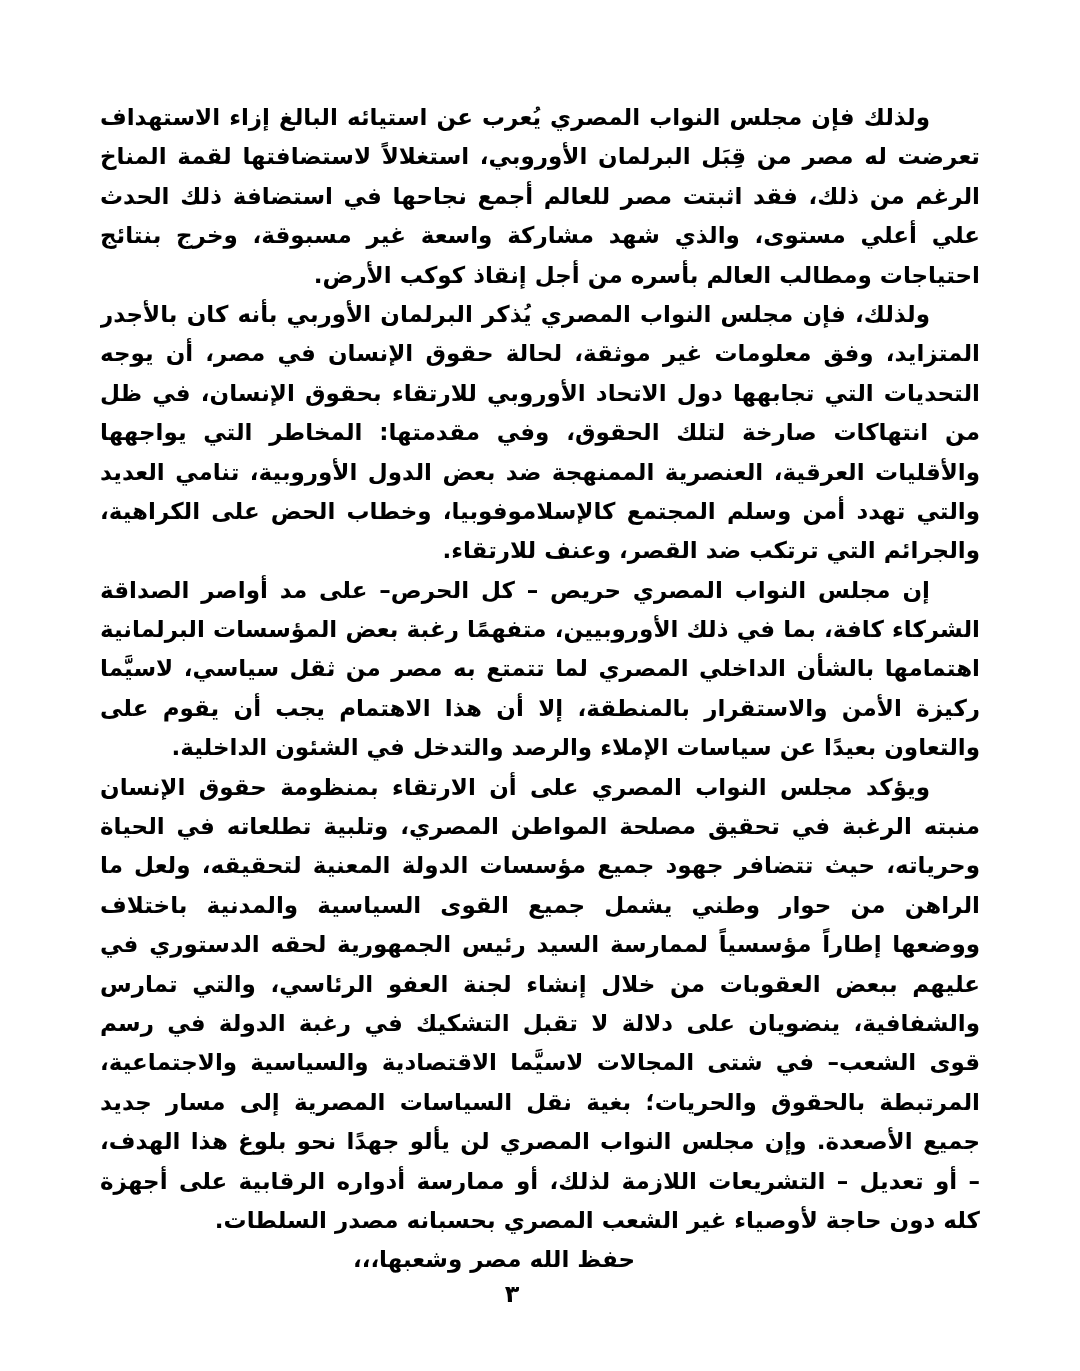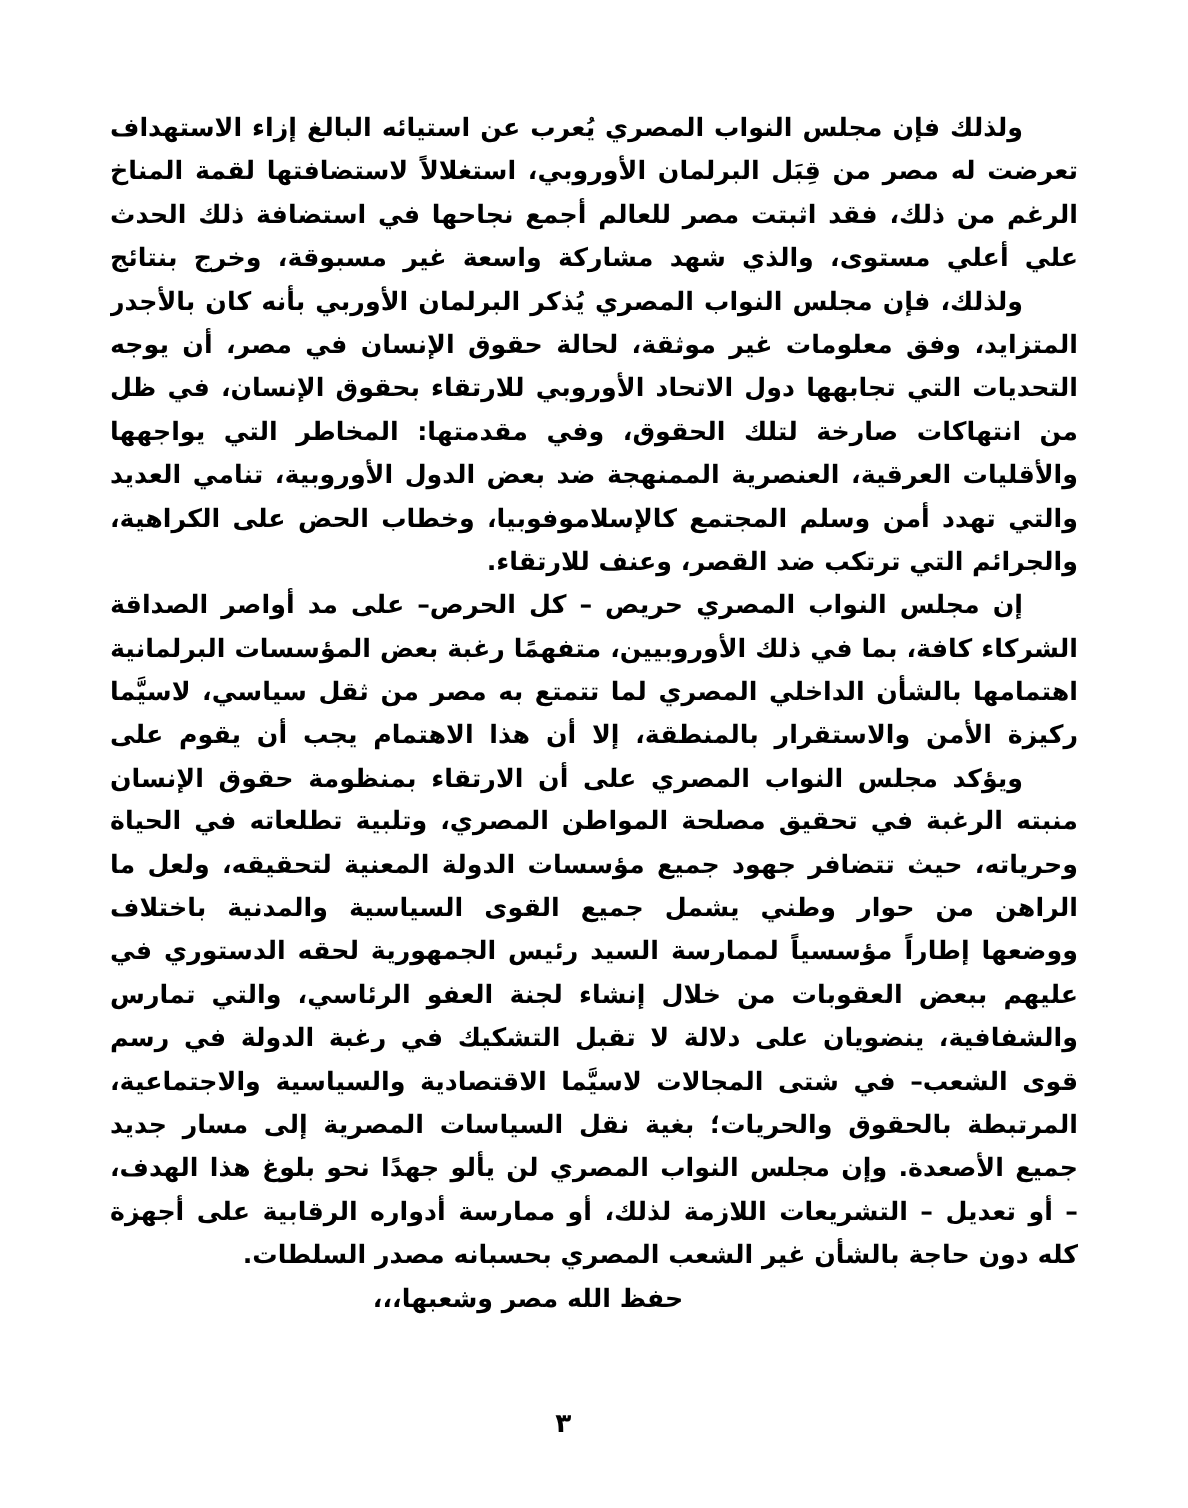--- a/index.html
+++ b/index.html
@@ -40,21 +40,21 @@
   .line.last {
     text-align: right;
     text-align-last: right;
   }
   .closing {
     height: 39.4px;
     line-height: 39.4px;
     text-align: right;
     text-align-last: center;
     position: relative;
-    right: 60px;
+    right: 46px;
   }
   .page-number {
     position: absolute;
     top: 1280px;
     left: 0;
     right: 0;
     text-align: center;
     direction: rtl;
     font-family: "DejaVu Sans", sans-serif;
     font-weight: 700;
@@ -67,51 +67,53 @@
 <body>
 
 <div class="sheet">
   <div class="text-block">
 
     <section class="para">
       <div class="line f">ولذلك فإن مجلس النواب المصري يُعرب عن استيائه البالغ إزاء الاستهداف المكثف الذي</div>
       <div class="line">تعرضت له مصر من قِبَل البرلمان الأوروبي، استغلالاً لاستضافتها لقمة المناخ (كوب ٢٧)، وأنه على</div>
       <div class="line">الرغم من ذلك، فقد اثبتت مصر للعالم أجمع نجاحها في استضافة ذلك الحدث العالمي الكبير وتنظيمه</div>
       <div class="line">علي أعلي مستوى، والذي شهد مشاركة واسعة غير مسبوقة، وخرج بنتائج ملموسة عبرت عن</div>
+      <div class="line last">احتياجات ومطالب العالم بأسره من أجل إنقاذ كوكب الأرض.</div>
     </section>
 
     <section class="para">
       <div class="line f">ولذلك، فإن مجلس النواب المصري يُذكر البرلمان الأوربي بأنه كان بالأجدر به بدلاً من الرصد</div>
       <div class="line">المتزايد، وفق معلومات غير موثقة، لحالة حقوق الإنسان في مصر، أن يوجه أنظاره صوب مواجهة</div>
       <div class="line">التحديات التي تجابهها دول الاتحاد الأوروبي للارتقاء بحقوق الإنسان، في ظل ما تشهده تلك الدول</div>
       <div class="line">من انتهاكات صارخة لتلك الحقوق، وفي مقدمتها: المخاطر التي يواجهها المهاجرون واللاجئون</div>
       <div class="line">والأقليات العرقية، العنصرية الممنهجة ضد بعض الدول الأوروبية، تنامي العديد من الظواهر المقلقة</div>
       <div class="line">والتي تهدد أمن وسلم المجتمع كالإسلاموفوبيا، وخطاب الحض على الكراهية، والعنف ضد المرأة</div>
       <div class="line last">والجرائم التي ترتكب ضد القصر، وعنف للارتقاء.</div>
     </section>
 
     <section class="para">
       <div class="line f">إن مجلس النواب المصري حريص – كل الحرص– على مد أواصر الصداقة والتعاون مع</div>
       <div class="line">الشركاء كافة، بما في ذلك الأوروبيين، متفهمًا رغبة بعض المؤسسات البرلمانية في الإعراب عن</div>
       <div class="line">اهتمامها بالشأن الداخلي المصري لما تتمتع به مصر من ثقل سياسي، لاسيَّما أنها كانت ومازالت</div>
       <div class="line">ركيزة الأمن والاستقرار بالمنطقة، إلا أن هذا الاهتمام يجب أن يقوم على أساس من الاحترام المتبادل</div>
+      <div class="line last">والتعاون بعيدًا عن سياسات الإملاء والرصد والتدخل في الشئون الداخلية.</div>
     </section>
 
     <section class="para">
       <div class="line f">ويؤكد مجلس النواب المصري على أن الارتقاء بمنظومة حقوق الإنسان بمصر باتت هدفًا وطنياً،</div>
       <div class="line">منبته الرغبة في تحقيق مصلحة المواطن المصري، وتلبية تطلعاته في الحياة الكريمة وصون حقوقه</div>
       <div class="line">وحرياته، حيث تتضافر جهود جميع مؤسسات الدولة المعنية لتحقيقه، ولعل ما تُجريه الدولة في الوقت</div>
       <div class="line">الراهن من حوار وطني يشمل جميع القوى السياسية والمدنية باختلاف انتماءاتها وأيديولوجياتها،</div>
       <div class="line">ووضعها إطاراً مؤسسياً لممارسة السيد رئيس الجمهورية لحقه الدستوري في العفو عن بعض المحكوم</div>
       <div class="line">عليهم ببعض العقوبات من خلال إنشاء لجنة العفو الرئاسي، والتي تمارس عملها في إطار من العلانية</div>
       <div class="line">والشفافية، ينضويان على دلالة لا تقبل التشكيك في رغبة الدولة في رسم مسارات – تتفق عليها</div>
       <div class="line">قوى الشعب– في شتى المجالات لاسيَّما الاقتصادية والسياسية والاجتماعية، وغيرها من المجالات</div>
       <div class="line">المرتبطة بالحقوق والحريات؛ بغية نقل السياسات المصرية إلى مسار جديد يُلبي تطلعات الشعب على</div>
       <div class="line">جميع الأصعدة. وإن مجلس النواب المصري لن يألو جهدًا نحو بلوغ هذا الهدف، سواء من خلال سن</div>
       <div class="line">– أو تعديل – التشريعات اللازمة لذلك، أو ممارسة أدواره الرقابية على أجهزة الدولة المعنية، وذلك</div>
-      <div class="line last">كله دون حاجة بالشأن غير الشعب المصري بحسبانه مصدر السلطات.</div>
+      <div class="line last">كله دون حاجة لأوصياء غير الشعب المصري بحسبانه مصدر السلطات.</div>
     </section>
 
     <div class="closing">حفظ الله مصر وشعبها،،،</div>
   </div>
 
   <div class="page-number">٣</div>
 </div>
 
 </body></html>

